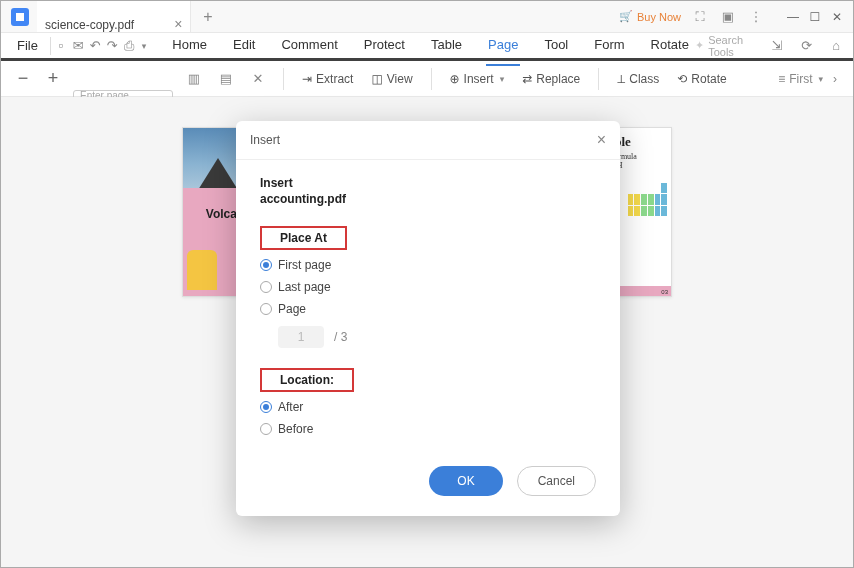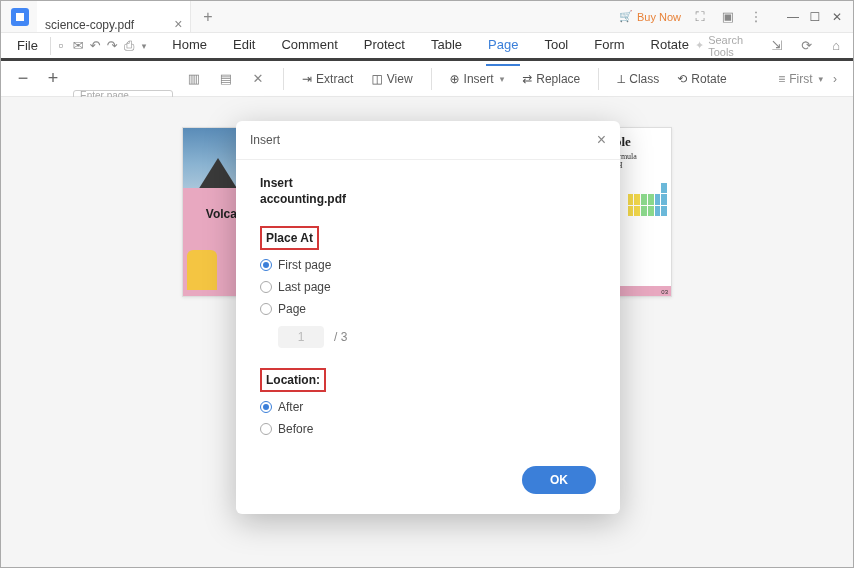--- a/index.html
+++ b/index.html
@@ -63,30 +63,30 @@
 .thumb3-footer { position: absolute; bottom: 0; left: 0; right: 0; height: 10px; background: #e8a8c0; }
 .thumb3-pgnum { position: absolute; bottom: 1px; right: 3px; font-size: 6px; color: #333; }
 
 .dialog { position: absolute; top: 120px; left: 235px; width: 384px; background: #fff; border-radius: 6px; box-shadow: 0 8px 32px rgba(0,0,0,0.25); z-index: 100; }
 .dialog-header { display: flex; align-items: center; justify-content: space-between; padding: 10px 14px; border-bottom: 1px solid #eee; }
 .dialog-title { font-size: 12px; color: #555; }
 .dialog-close { color: #888; font-size: 16px; cursor: pointer; }
 .dialog-body { padding: 16px 24px 20px; }
 .insert-label { font-size: 12px; font-weight: 600; color: #222; }
 .insert-file { font-size: 12px; font-weight: 600; color: #222; margin-top: 2px; }
-.section-label { font-size: 12px; font-weight: 600; color: #222; margin-top: 20px; display: inline-block; padding: 3px 4px; text-align: right; }
+.section-label { font-size: 12px; font-weight: 600; color: #222; margin-top: 20px; display: inline-block; padding: 3px 18px; text-align: right; }
 .red-box { border: 2px solid #d43838; }
 .radio-row { display: flex; align-items: center; gap: 6px; margin-top: 8px; font-size: 12px; color: #444; }
 .radio { width: 12px; height: 12px; border: 1px solid #aaa; border-radius: 50%; position: relative; cursor: pointer; }
 .radio.checked { border-color: #3b7fd9; }
 .radio.checked::after { content: ''; position: absolute; top: 2px; left: 2px; width: 6px; height: 6px; background: #3b7fd9; border-radius: 50%; }
 .page-subrow { margin: 10px 0 0 18px; display: flex; align-items: center; gap: 10px; font-size: 12px; color: #888; }
 .page-num-input { width: 46px; height: 22px; background: #f2f2f2; border: none; border-radius: 4px; text-align: center; font-size: 12px; color: #bbb; }
 .dialog-footer { display: flex; justify-content: flex-end; gap: 14px; margin-top: 30px; }
-.btn-ok { background: #3b7fd9; color: #fff; border: none; border-radius: 16px; padding: 7px 28px; font-size: 12px; font-weight: 700; cursor: pointer; }
+.btn-ok { background: #3b7fd9; color: #fff; border: none; border-radius: 16px; padding: 7px 28px; font-size: 12px; font-weight: 400; cursor: pointer; }
 .btn-cancel { background: #fff; color: #555; border: 1px solid #ccc; border-radius: 16px; padding: 7px 20px; font-size: 12px; cursor: pointer; }
 
 .drop-caret { font-size: 9px; color: #888; margin-left: 2px; }
 </style>
 </head>
 <body>
 
 <div class="titlebar">
   <div class="app-icon">
       <svg viewBox="0 0 10 10">
@@ -354,15 +354,16 @@
       <span class="radio checked"></span>
       <span>After</span>
     </div>
     <div class="radio-row">
       <span class="radio"></span>
       <span>Before</span>
     </div>
 
     <div class="dialog-footer">
       <button class="btn-ok">OK</button>
+      <button class="btn-cancel">Cancel</button>
     </div>
   </div>
 </div>
 
 </body></html>

